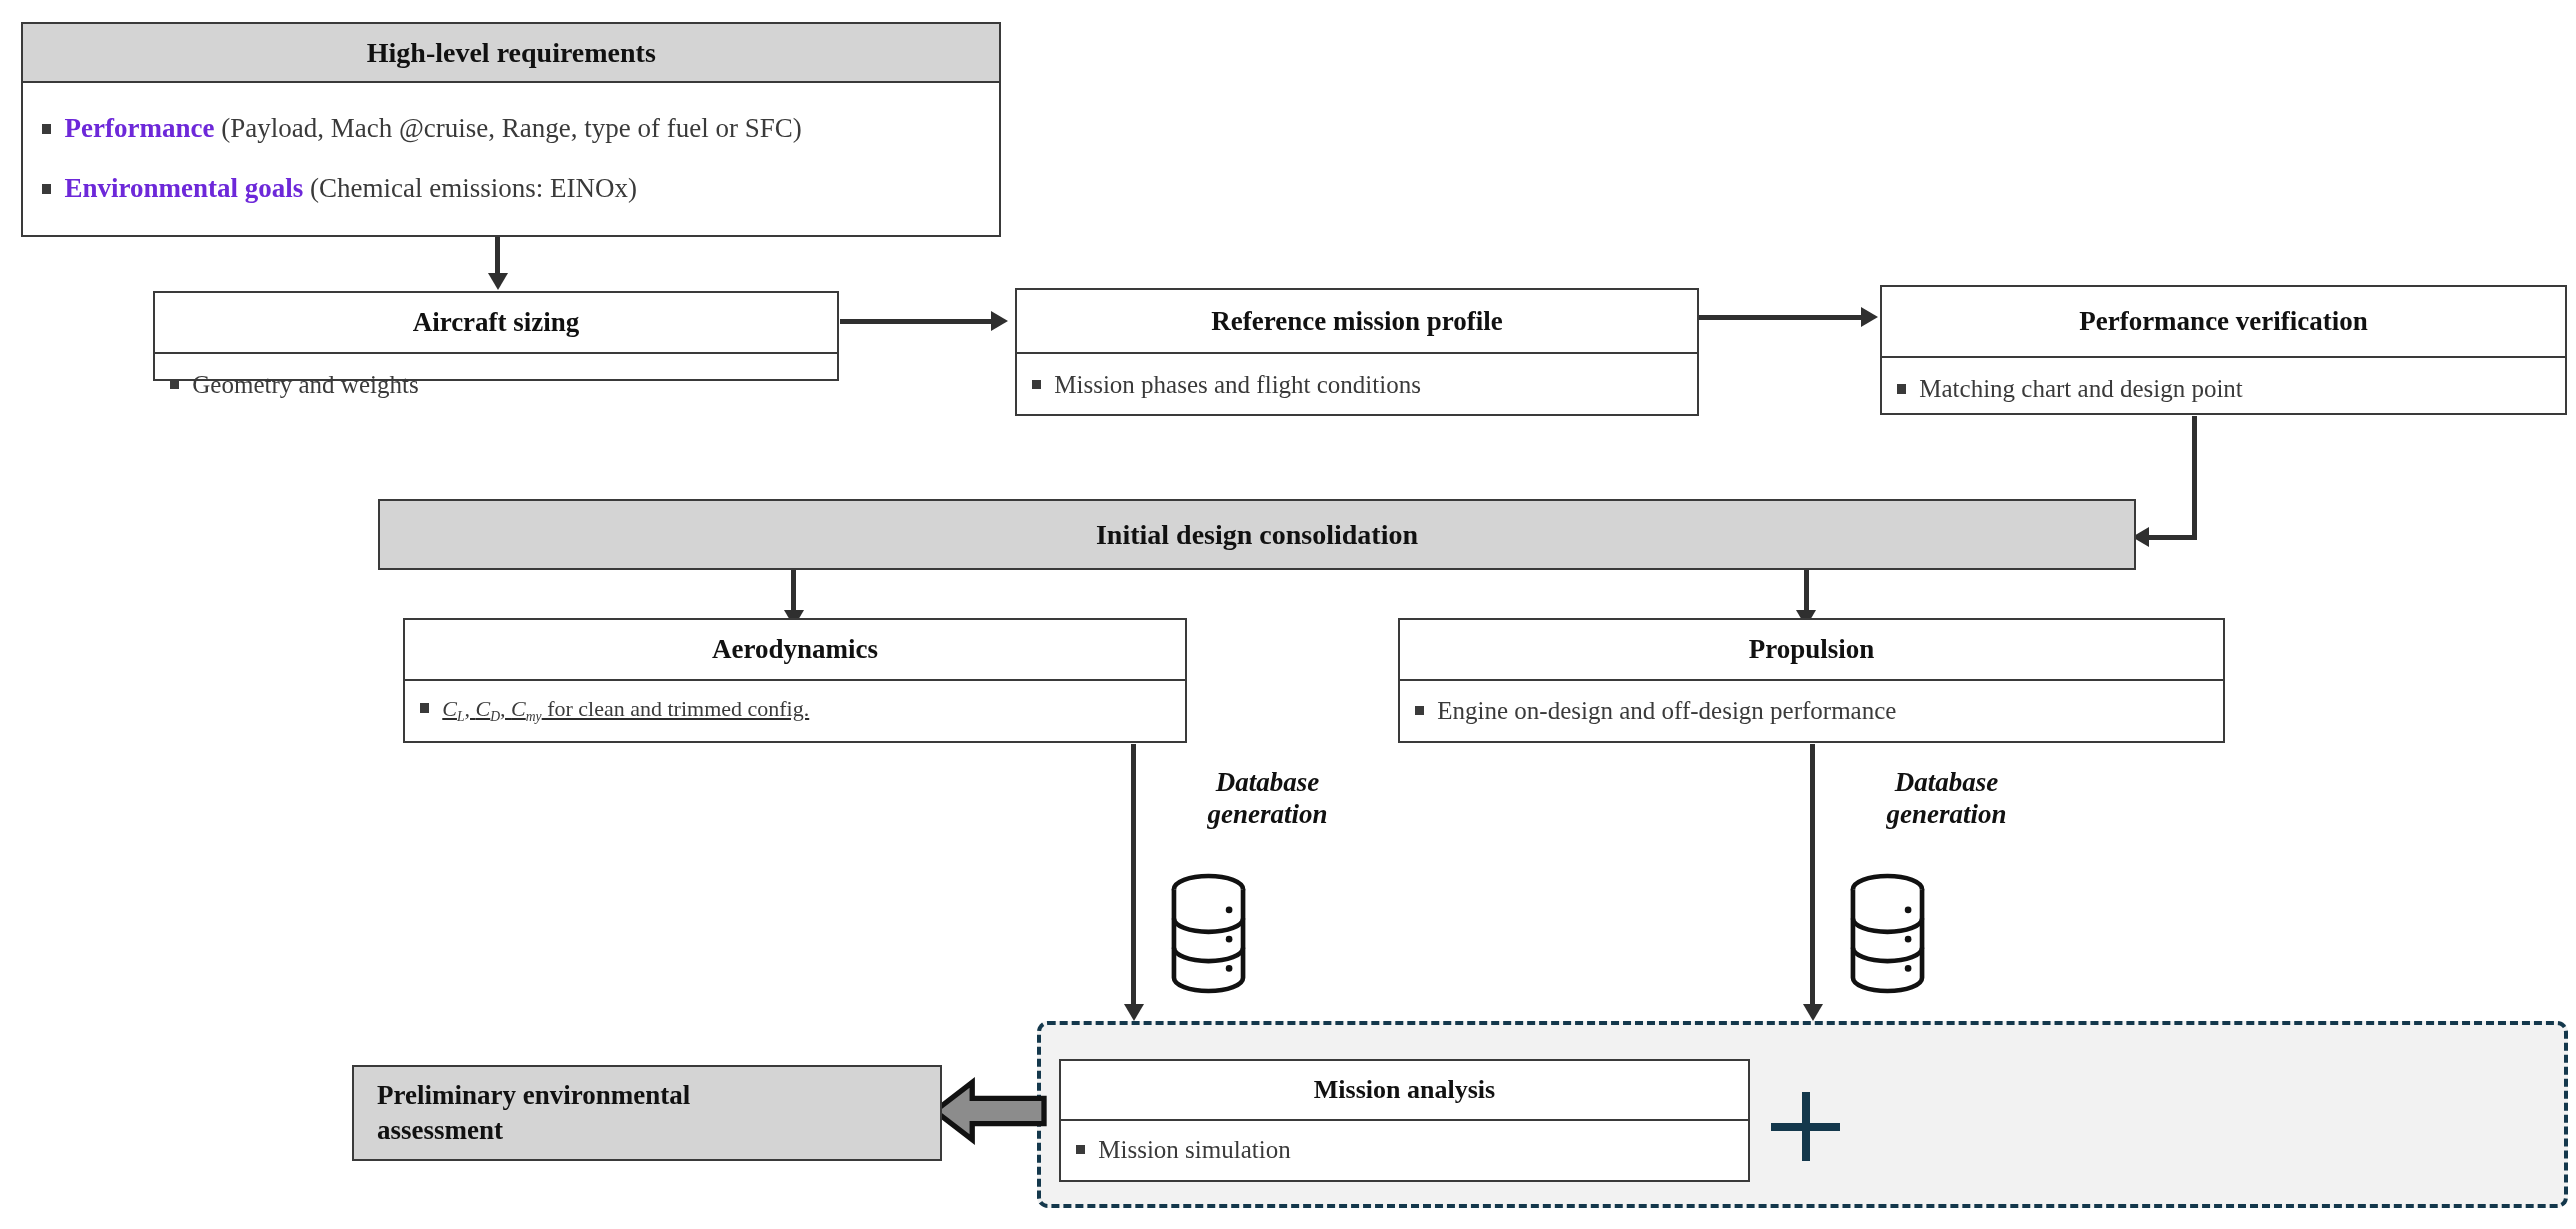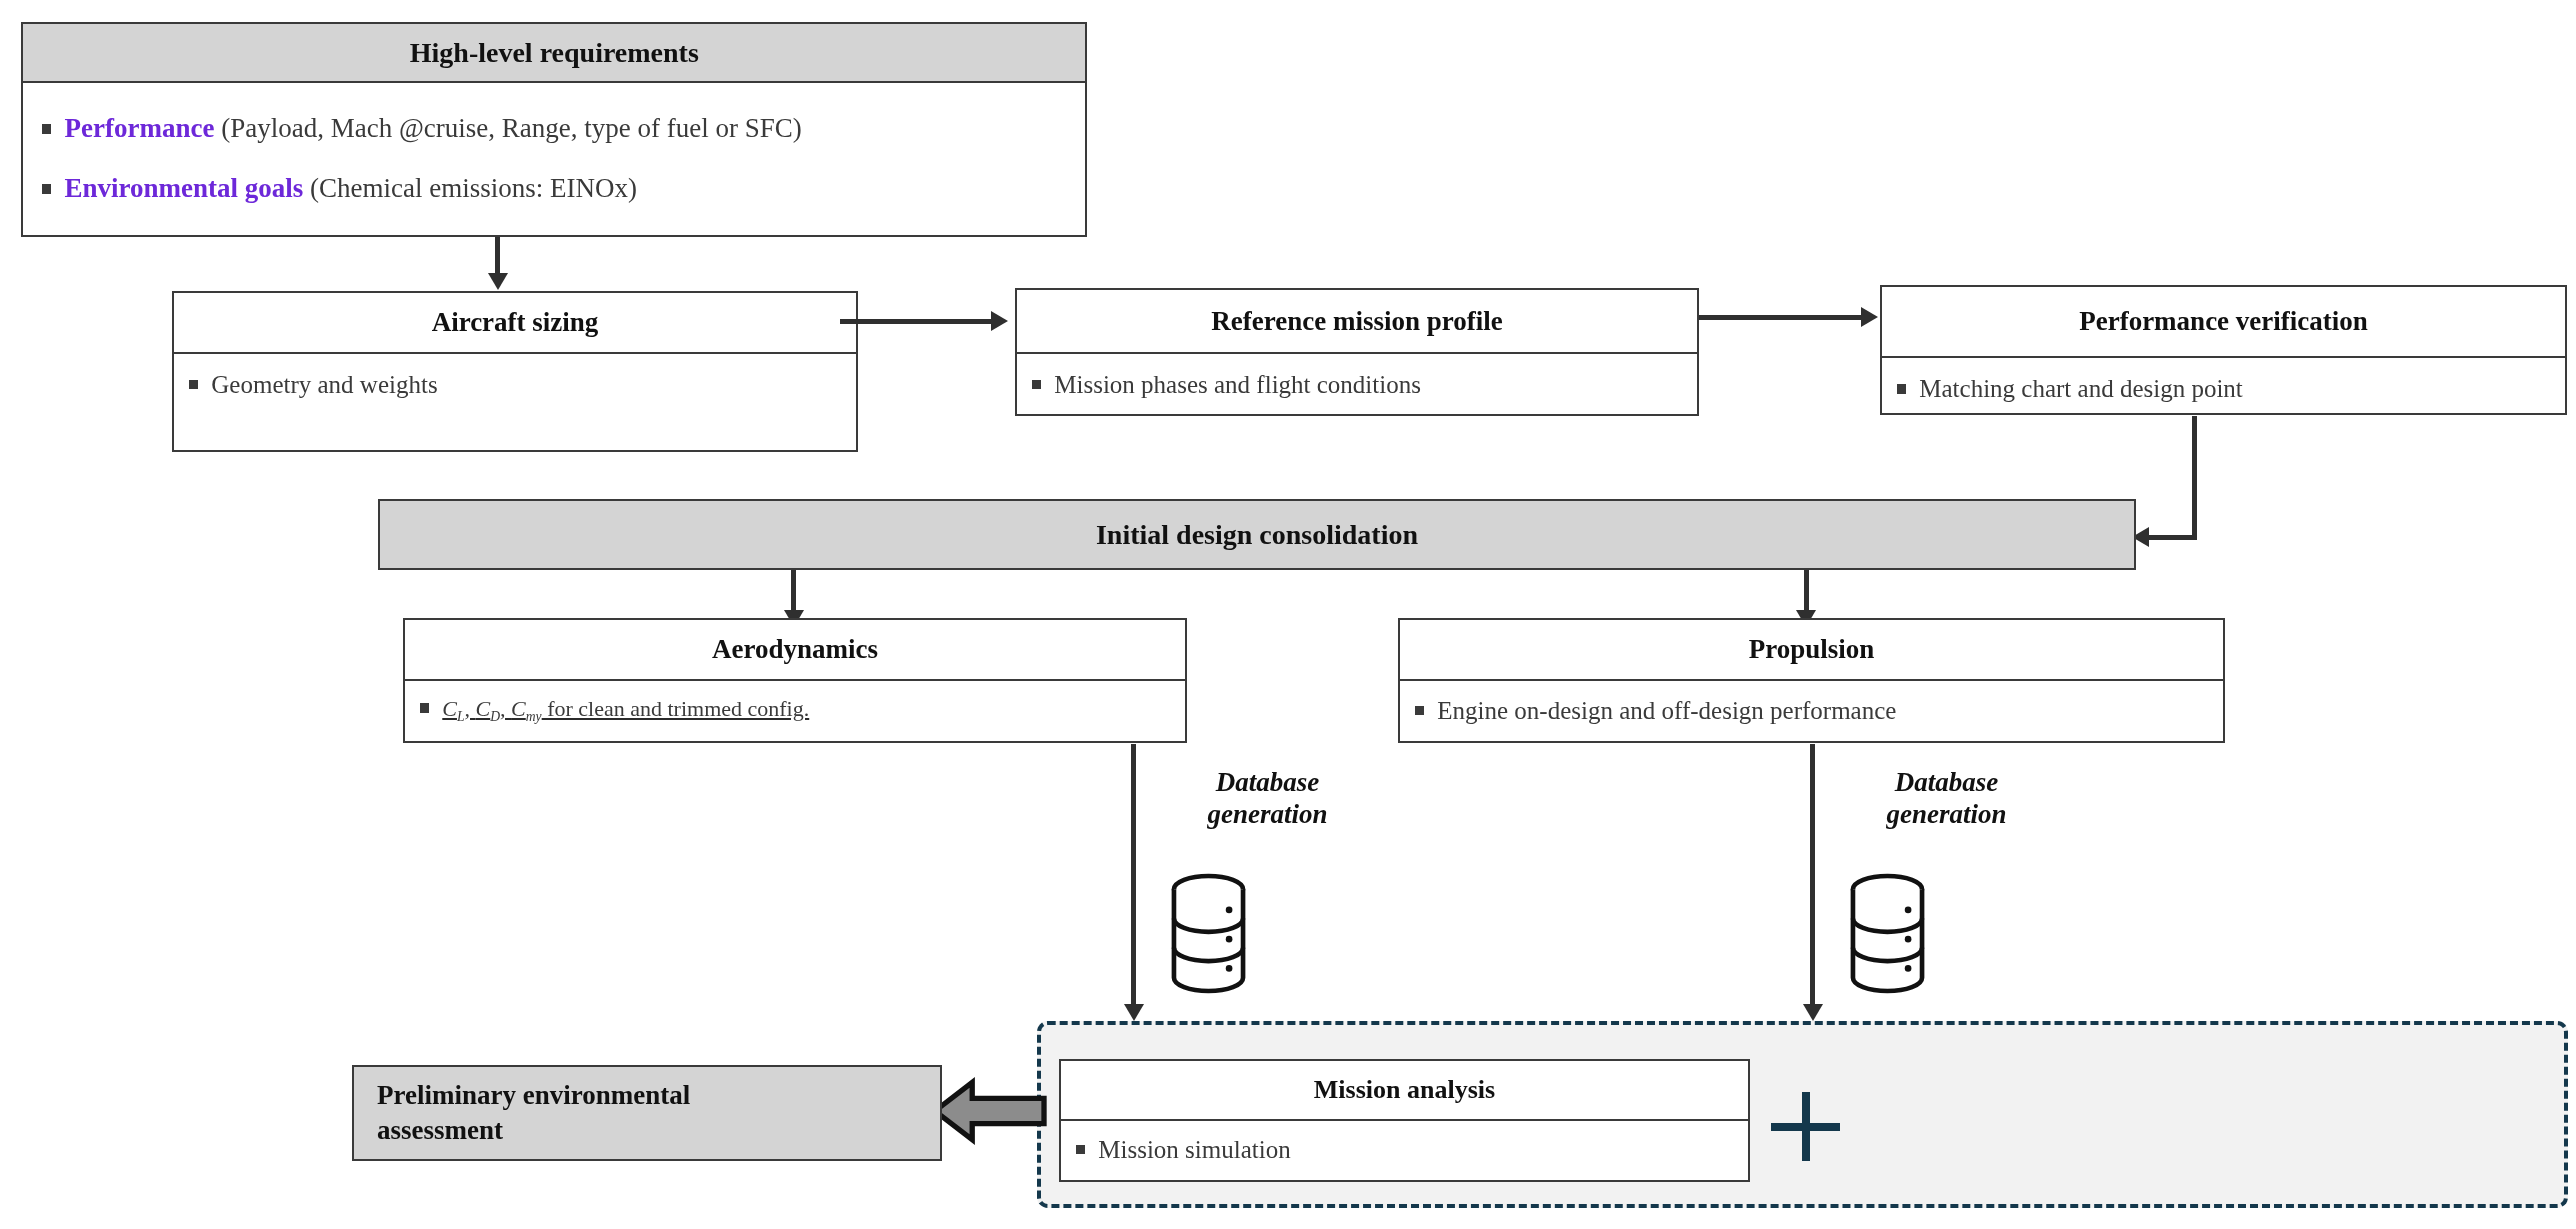--- a/index.html
+++ b/index.html
@@ -139,21 +139,21 @@
   .block-arrow { position: absolute; }
 
   .sub { font-size: 0.62em; vertical-align: sub; font-style: italic; }
   .ital { font-style: italic; }
 </style>
 </head>
 <body>
 
 <div id="canvas">
 
-  <div class="card" style="left:21.3px; top:22px; width:1066px; height:215px;">
+  <div class="card" style="left:21.3px; top:22px; width:980px; height:215px;">
     <div class="card-head shaded" style="height:59px; font-size:28px;">
       <span>High-level requirements</span>
     </div>
     <div class="card-body" style="height:151px; padding:14.7px 20px 14.7px 18.7px; gap:29px;">
       <div class="bullet-row" style="font-size:27px;">
         <span class="bullet-sq" style="margin-right:13.3px;"></span>
         <span class="bullet-text">
           <span class="b-strong">Performance</span><span class="b-normal"> (Payload, Mach @cruise, Range, type of fuel or SFC)</span>
         </span>
       </div>
@@ -162,21 +162,21 @@
         <span class="bullet-text">
           <span class="b-strong">Environmental goals</span><span class="b-normal"> (Chemical emissions: EINOx)</span>
         </span>
       </div>
     </div>
   </div>
 
   <div class="line-v" style="left:495px; top:237px; width:4.7px; height:39px;"></div>
   <div class="arrow-d" style="left:488px; top:273px;"></div>
 
-  <div class="card" style="left:172px; top:291px; width:686px; height:161px;">
+  <div class="card" style="left:153px; top:291px; width:686px; height:90px;">
     <div class="card-head" style="height:61px; font-size:27px;">
       <span>Aircraft sizing</span>
     </div>
     <div class="card-body" style="height:61px; padding:0 14.7px;">
       <div class="bullet-row" style="font-size:25px;">
         <span class="bullet-sq" style="margin-right:13.3px;"></span>
         <span class="bullet-text b-normal">Geometry and weights</span>
       </div>
     </div>
   </div>

